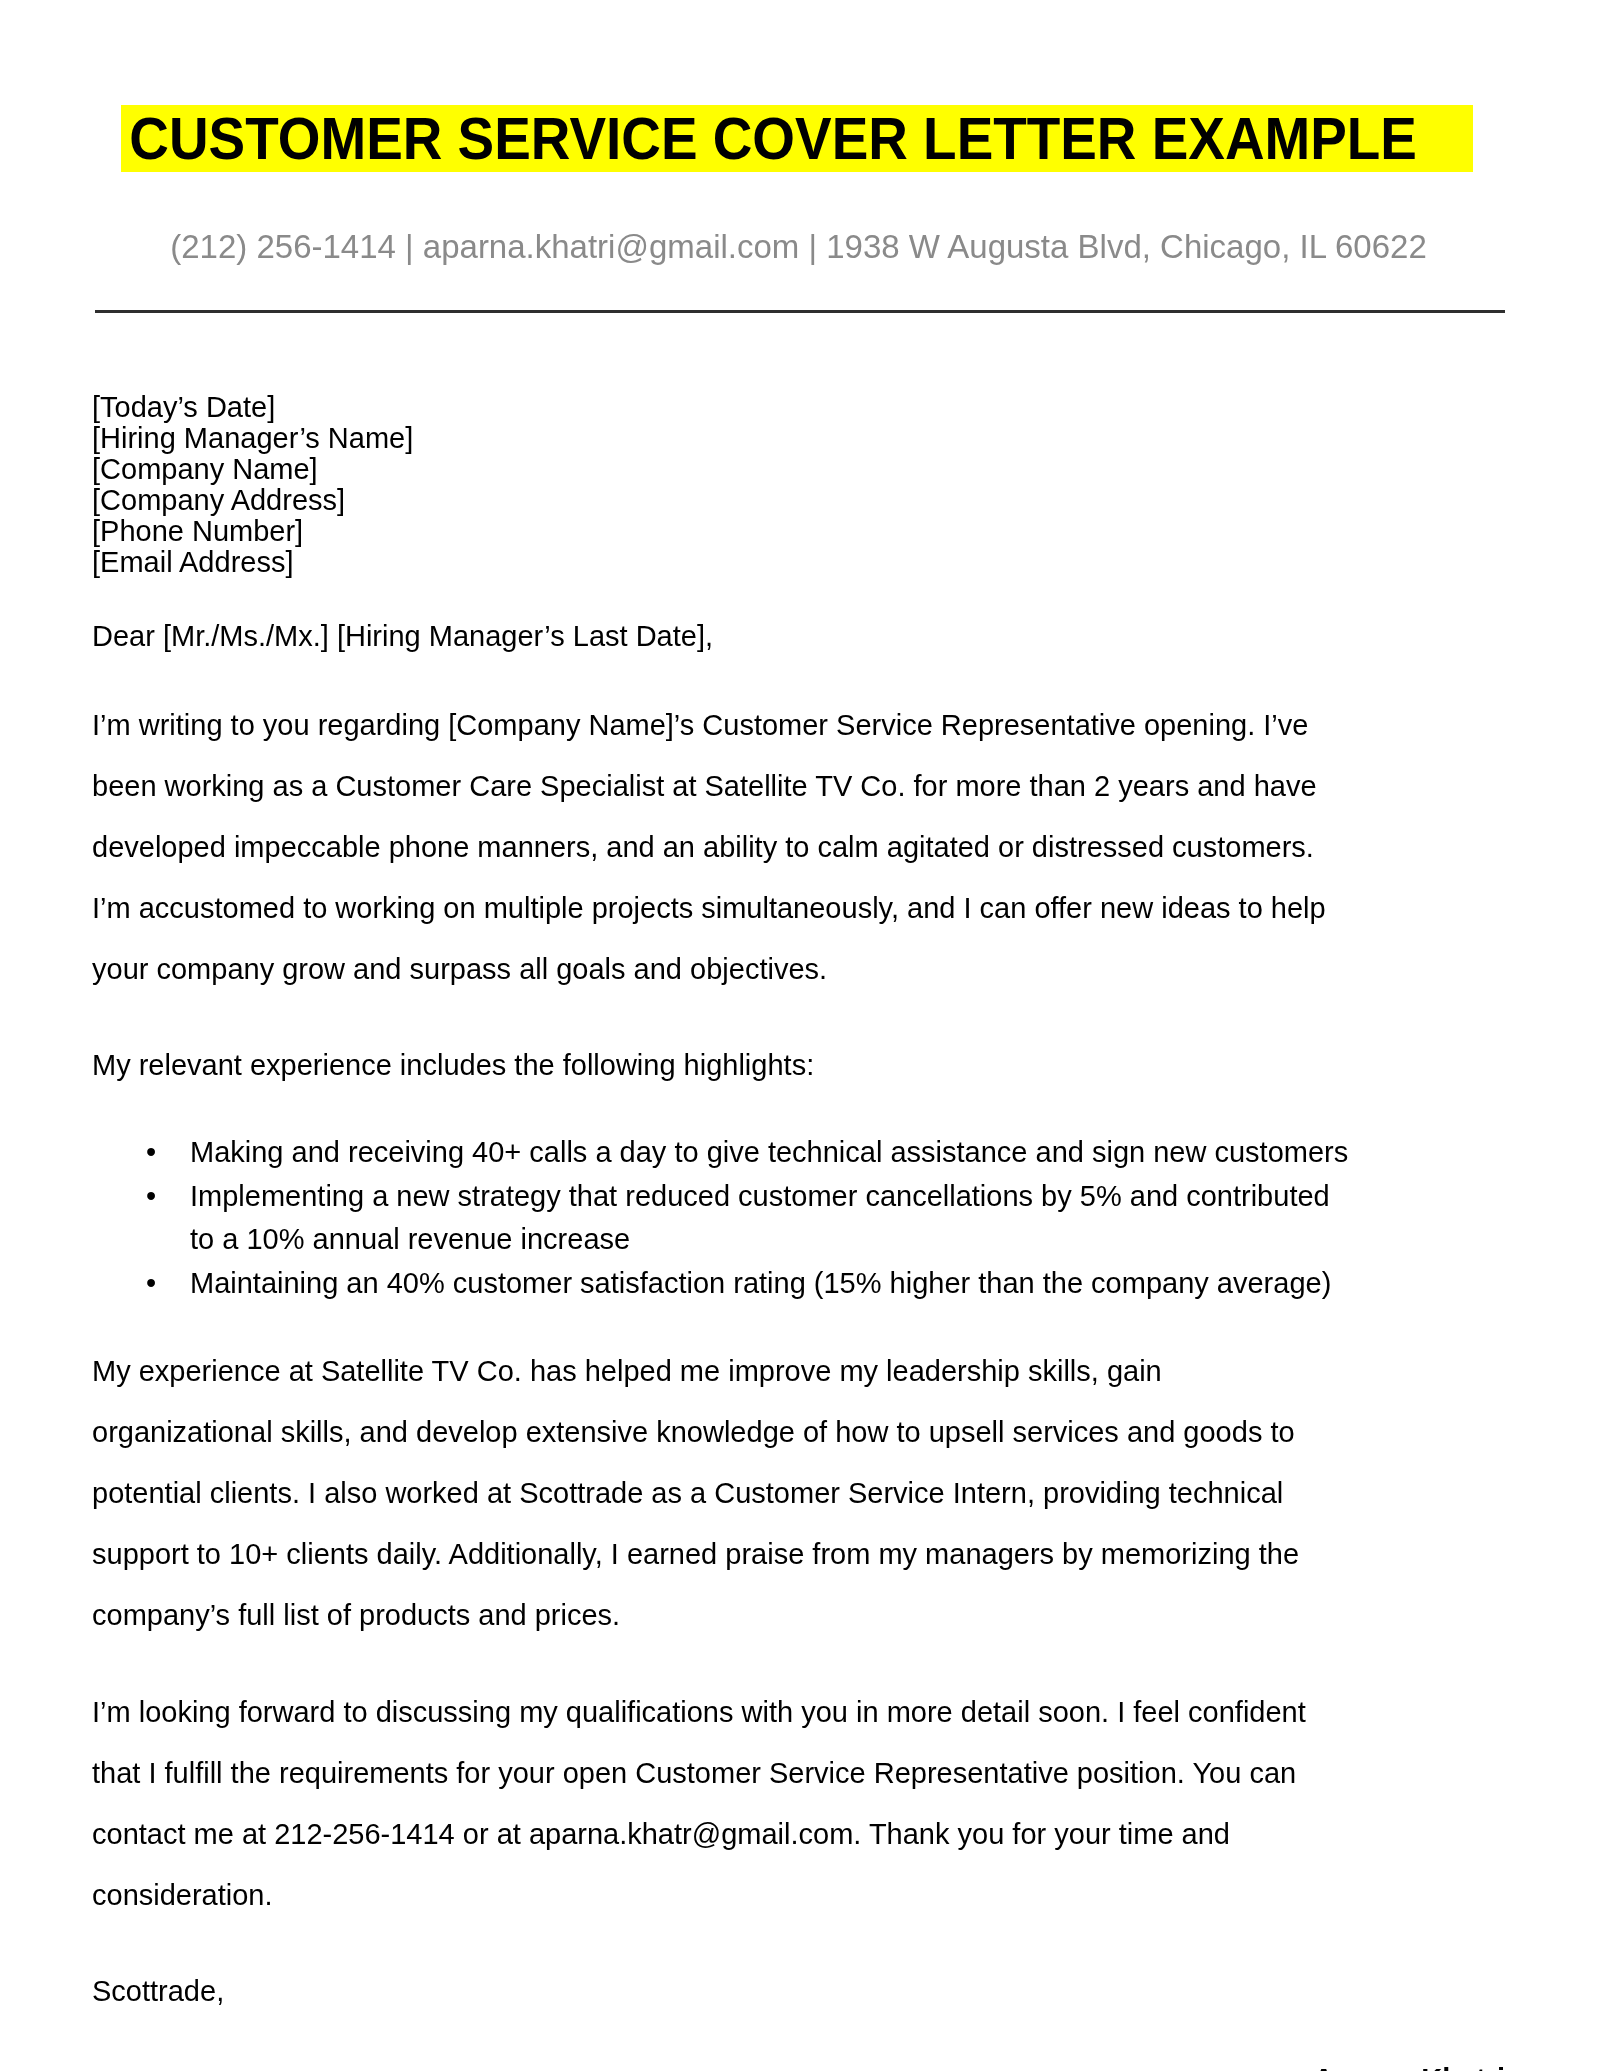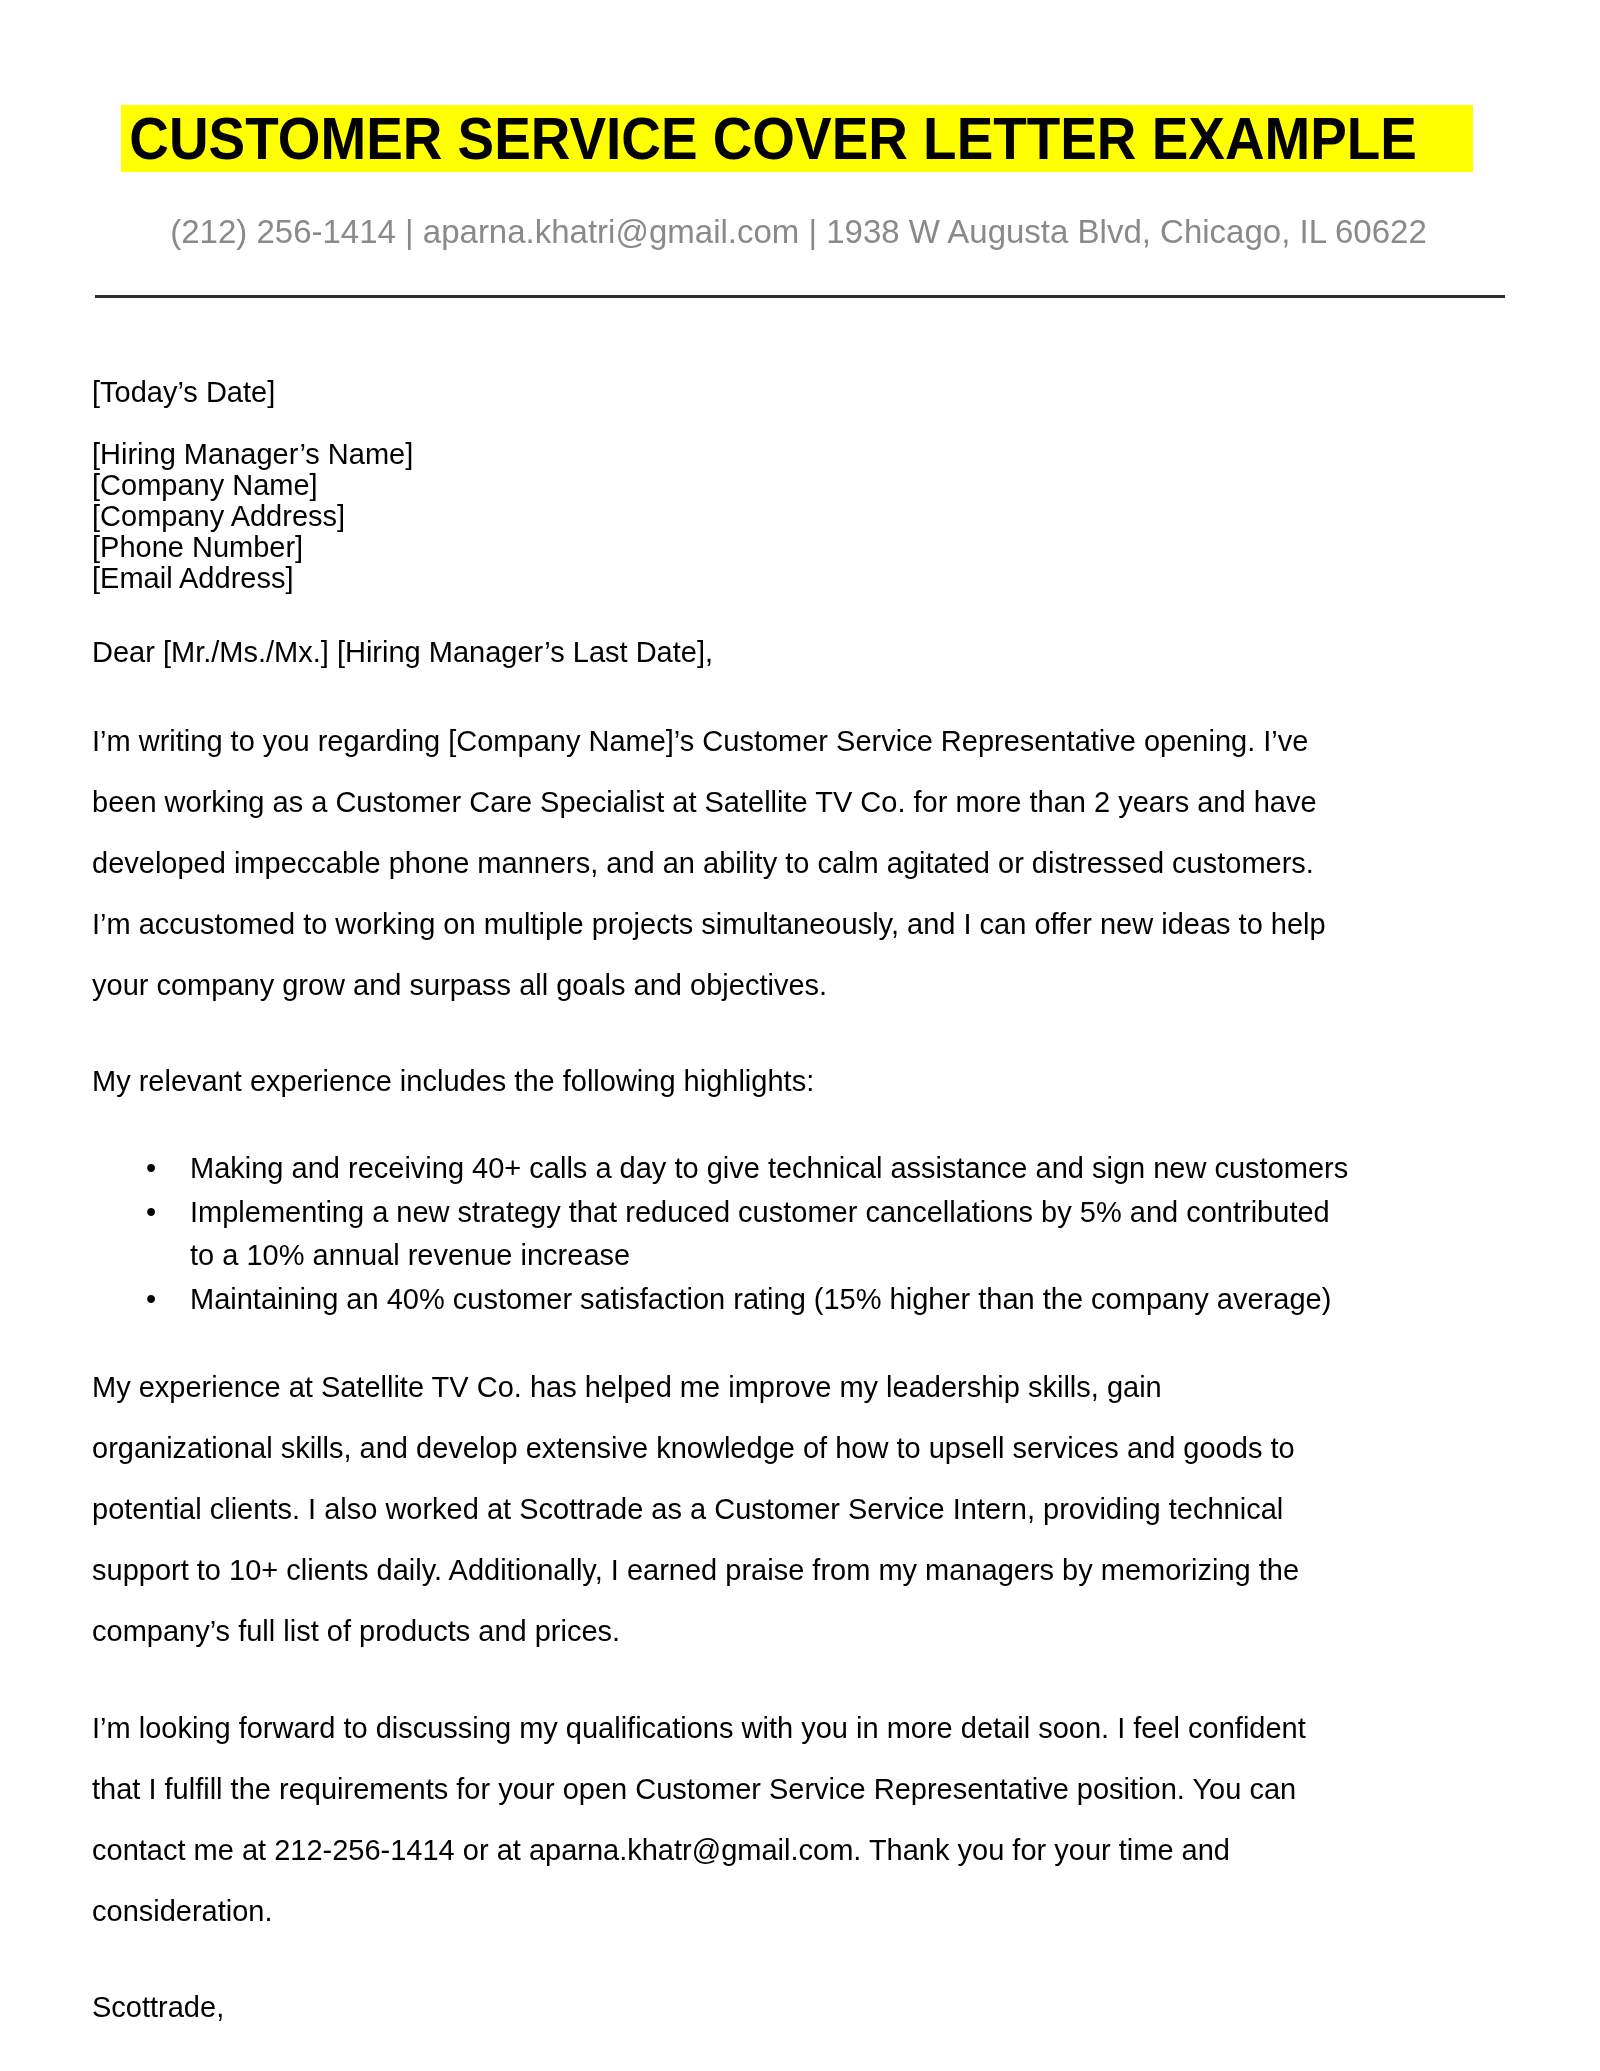--- a/index.html
+++ b/index.html
@@ -28,36 +28,36 @@
     font-size: 59px;
     font-weight: 700;
     white-space: nowrap;
     padding-left: 9px;
     transform: scaleX(0.93);
     transform-origin: left center;
     letter-spacing: 0;
   }
 
   .subtitle {
-    margin-top: 41px;
+    margin-top: 56px;
     text-align: center;
     font-size: 33px;
     line-height: 38px;
     color: #8a8a8a;
   }
 
   .divider {
     margin: 44px 0 0 3px;
     border: none;
     border-top: 3px solid #2e2e2e;
     height: 0;
   }
 
   .date-line   { margin-top: 79px; line-height: 31px; }
-  .recipient   { margin-top: 31px; line-height: 31px; white-space: pre-line; }
+  .recipient   { line-height: 31px; white-space: pre-line; }
   .salutation  { margin-top: 37px; line-height: 43.5px; }
 
   .para        { margin-top: 36px; line-height: 61px; white-space: pre-line; }
   .heading-line{ margin-top: 44px; line-height: 43.5px; }
 
   .bullets     { margin-top: 44px; padding-left: 54px; }
   .bullet-row  { display: flex; align-items: flex-start; line-height: 43.5px; }
   .bullet-glyph{ flex: 0 0 44px; }
   .bullet-text { flex: 1; white-space: pre-line; }
 

